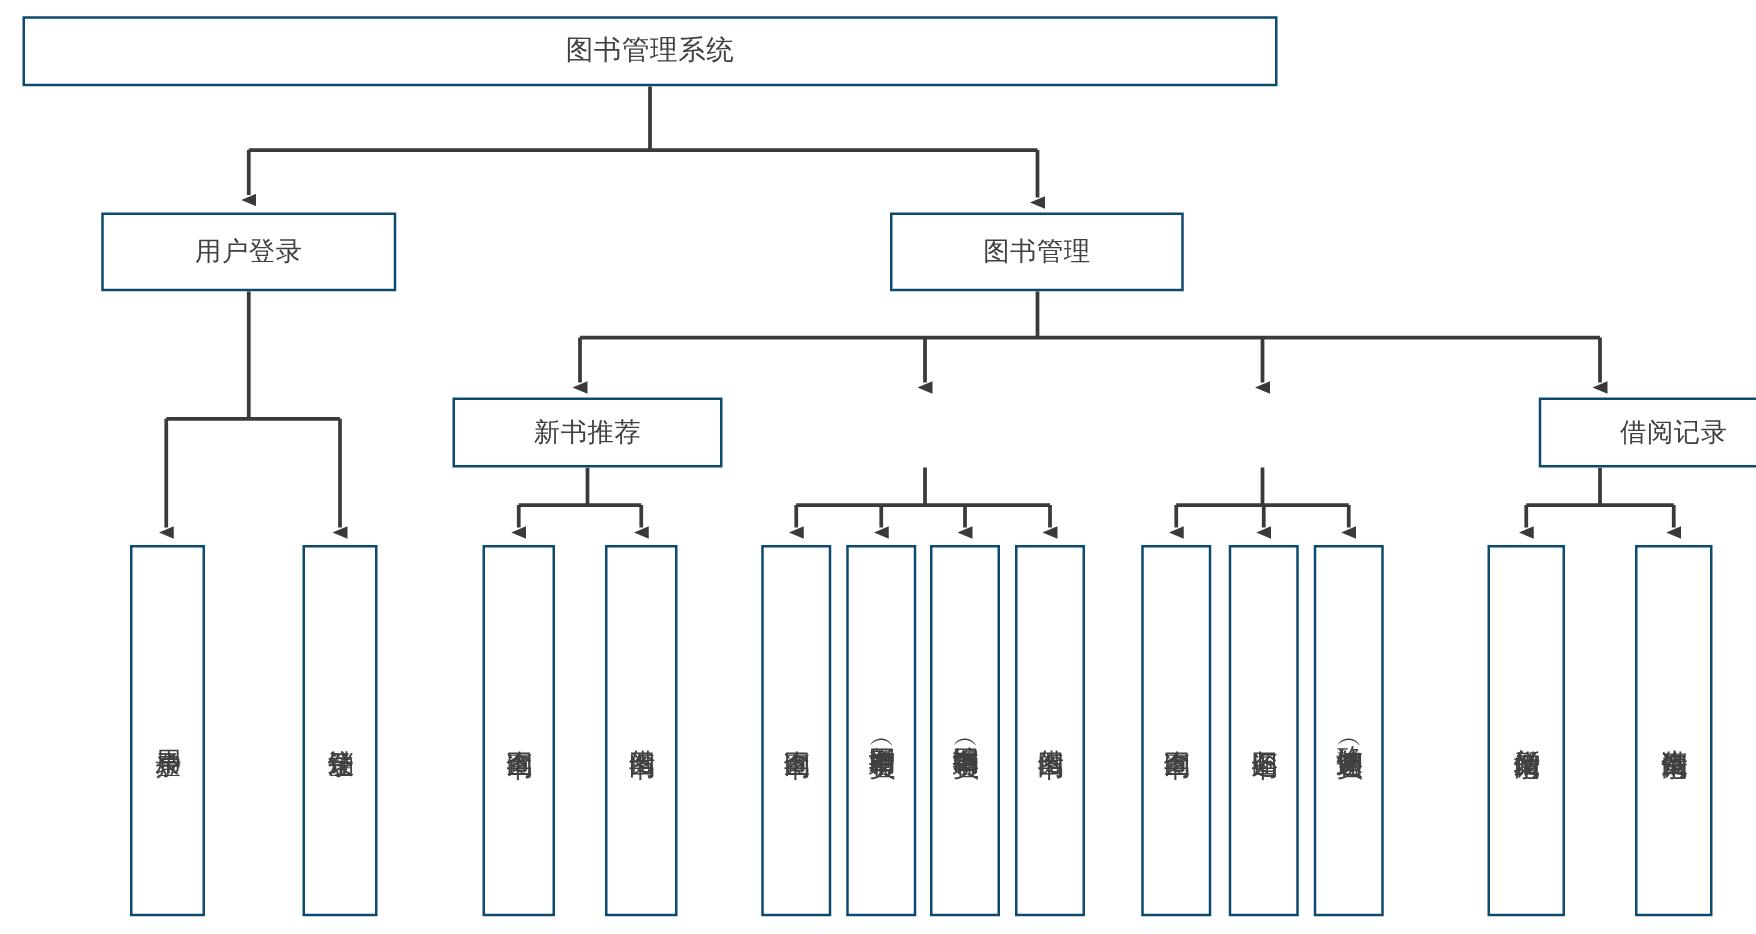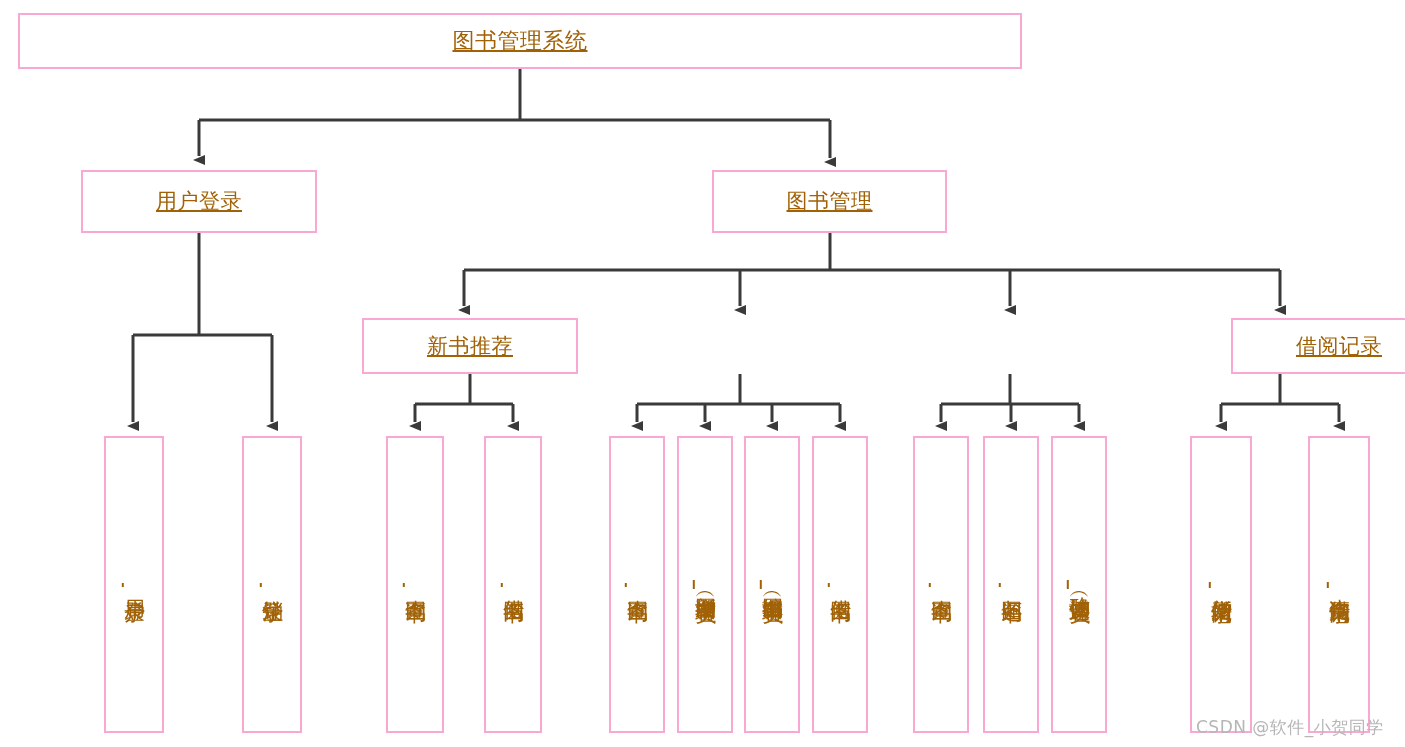--- a/index.html
+++ b/index.html
@@ -21,27 +21,26 @@
     position: absolute;
     left: 0;
     top: 0;
     width: 1405px;
     height: 747px;
     pointer-events: none;
   }
   .node {
     position: absolute;
     box-sizing: border-box;
-    border: 2px solid #f9a8d4;
+    border: 2px solid #0c4a6e;
     background: #ffffff;
     display: flex;
     align-items: center;
     justify-content: center;
-    color: #a16207;
-    text-decoration: underline;
+    color: #404040;
   }
   .node .label {
     font-size: 21px;
     line-height: 1.25;
     letter-spacing: 0.5px;
     white-space: nowrap;
   }
   .node.root .label { font-size: 22px; }
   .node.level2 .label { font-size: 21px; }
   .node.level3 .label { font-size: 21px; }
@@ -181,15 +180,14 @@
     <span class="label">确认归还（管理员）</span>
   </div>
 
   <div class="node leaf" style="left:1190px; top:436px; width:62px; height:297px;">
     <span class="label">新增借阅记录</span>
   </div>
   <div class="node leaf" style="left:1308px; top:436px; width:62px; height:297px;">
     <span class="label">查询借阅记录</span>
   </div>
 
-  <div class="watermark" style="left:1196px; top:716px;">CSDN @软件_小贺同学</div>
 
 </div>
 
 </body></html>

